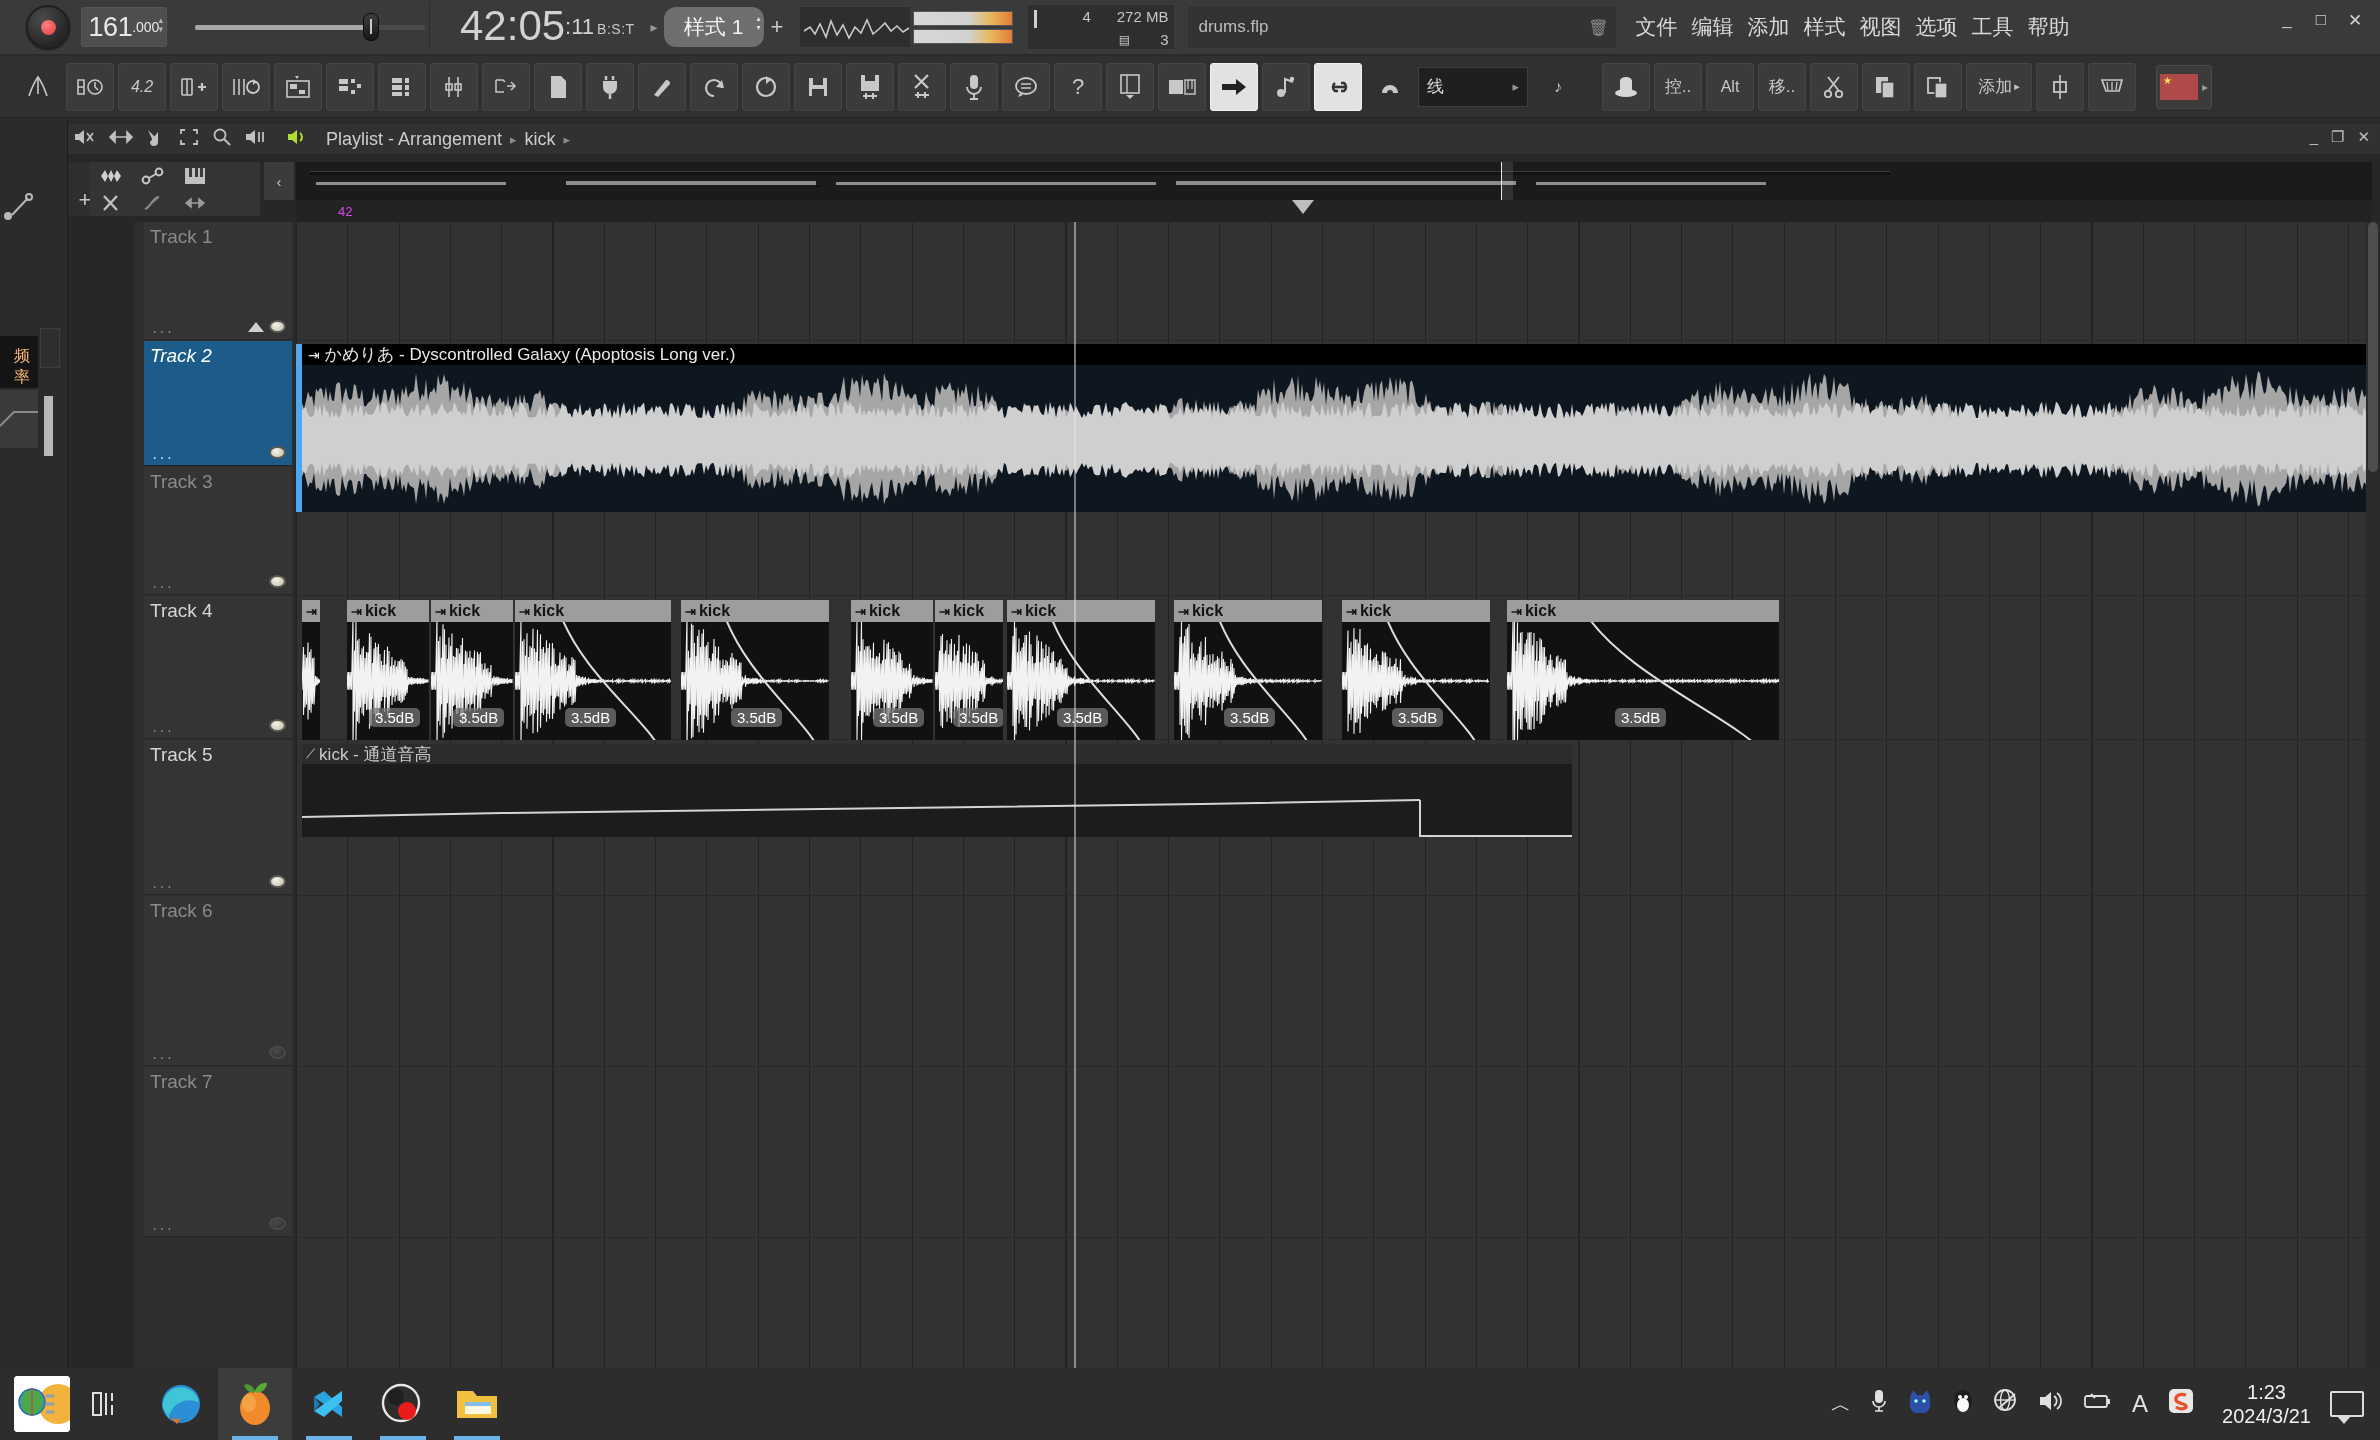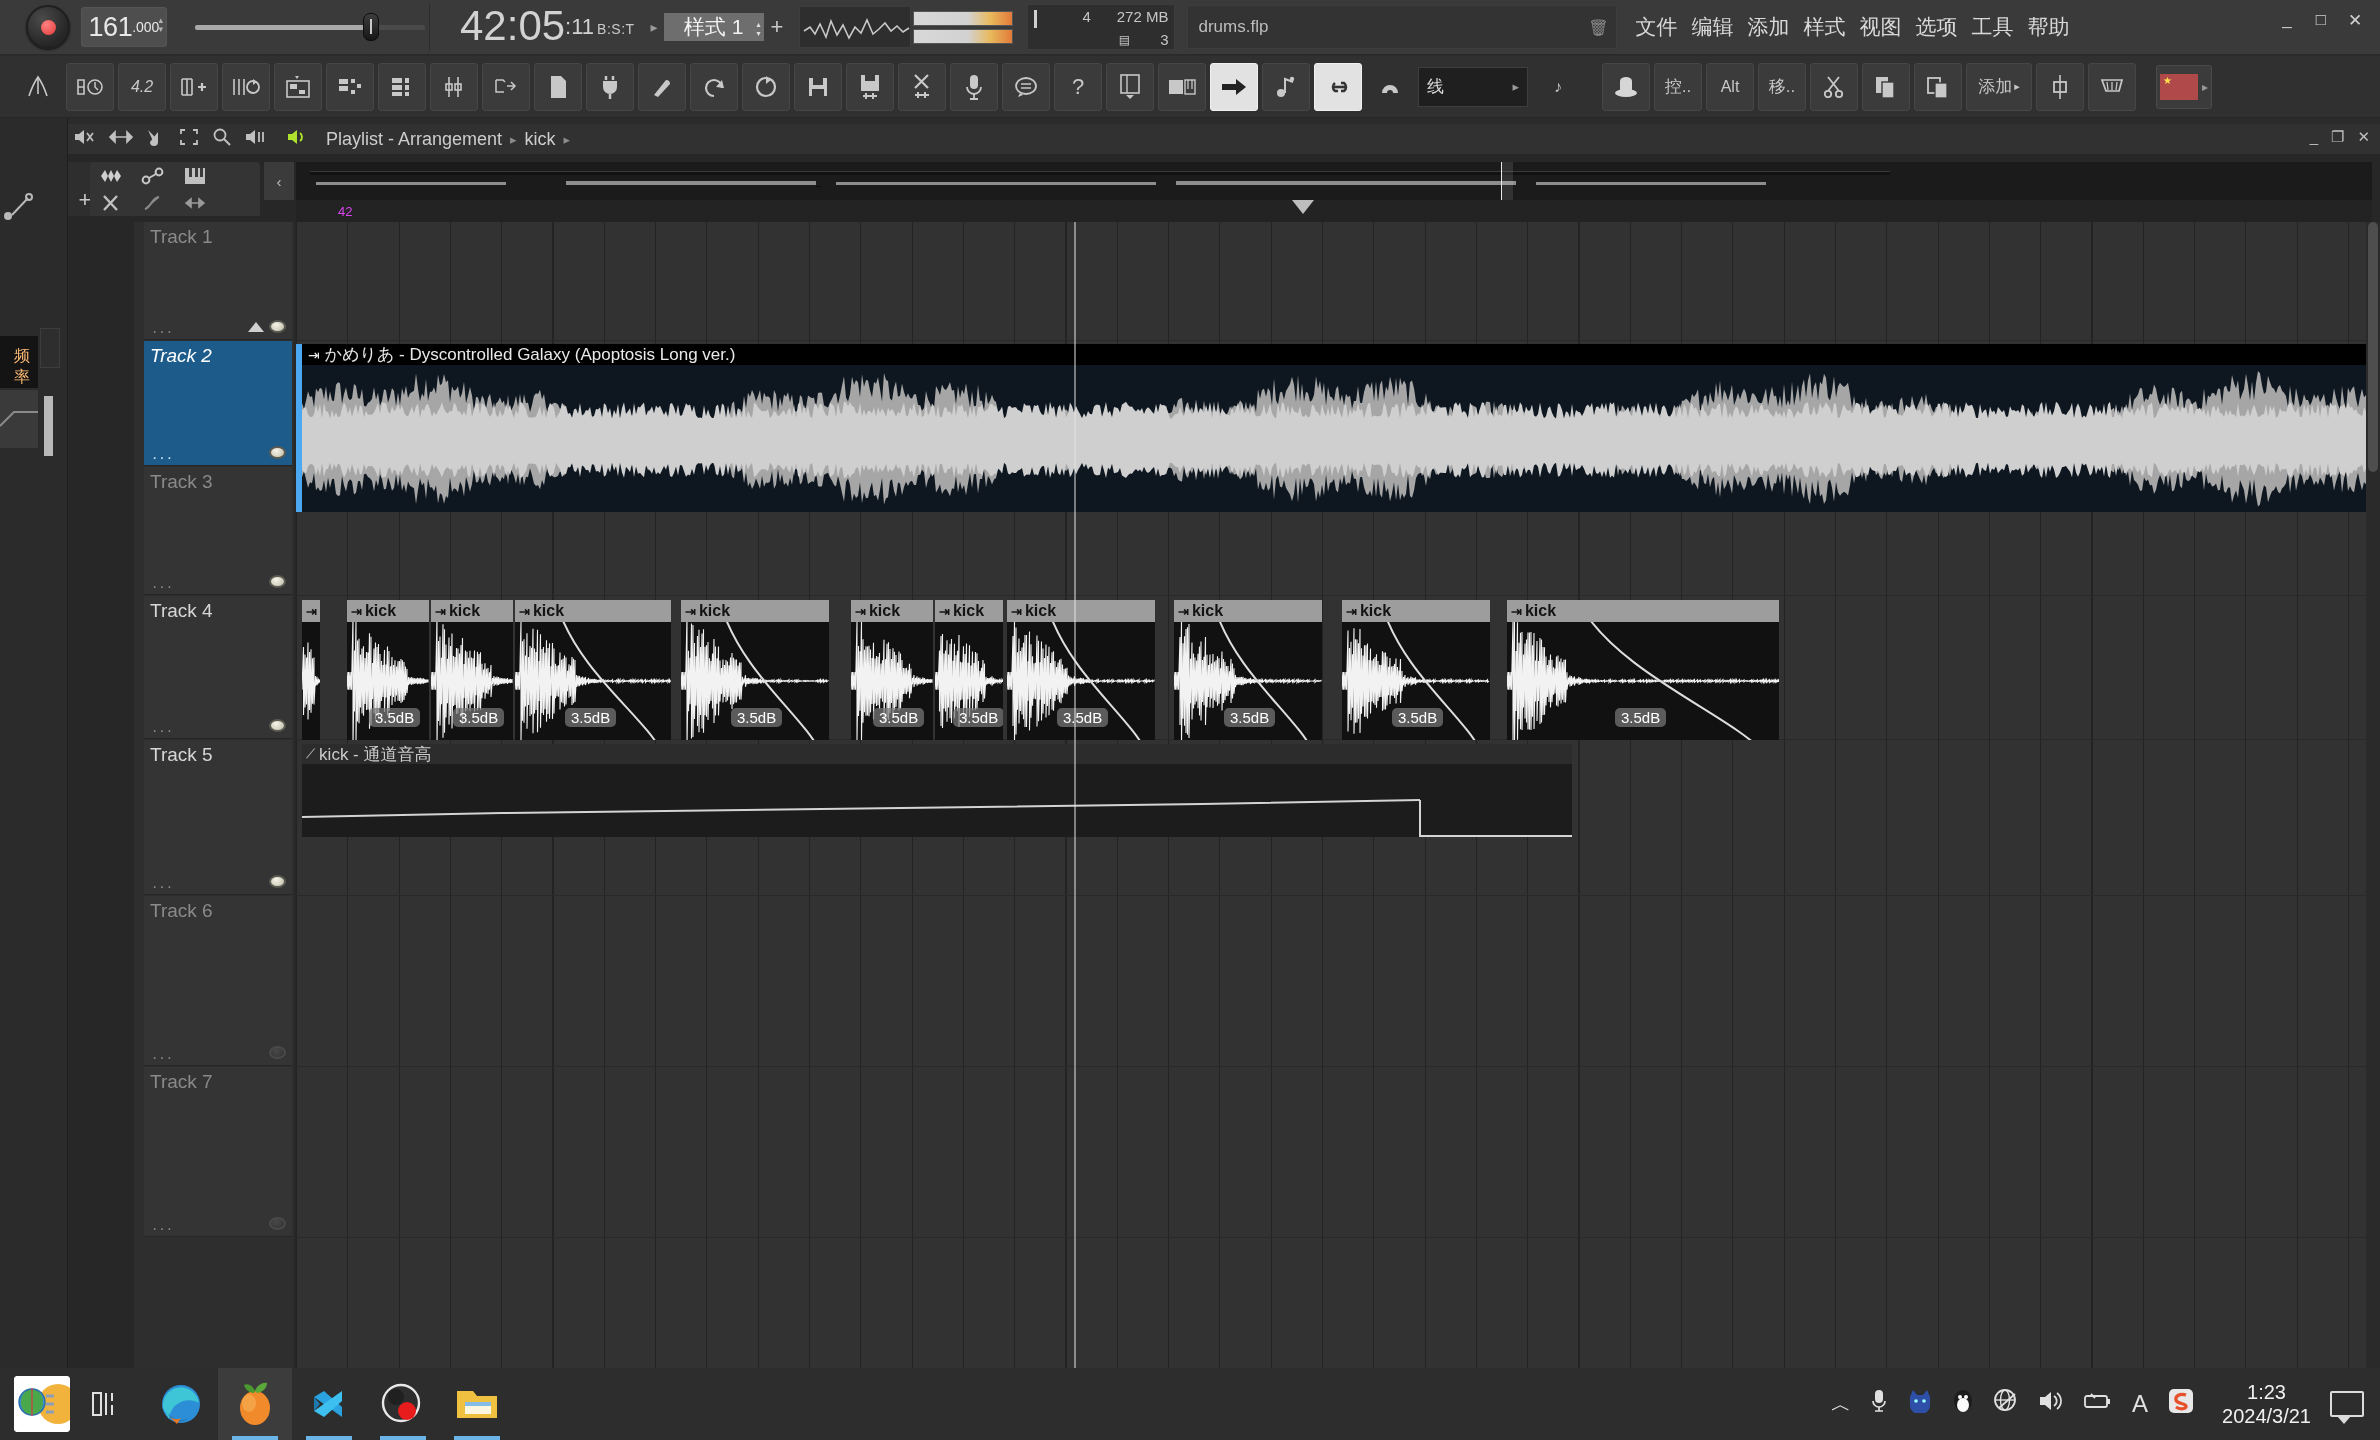--- a/index.html
+++ b/index.html
@@ -58,23 +58,23 @@
   .time-disp {
     margin-left: 26px; color: #cfcfcf; display: flex; align-items: flex-start;
     font-family: "Liberation Sans", sans-serif;
   }
   .time-main { font-size: 42px; line-height: 42px; letter-spacing: 0px; color: #d2d2d2; }
   .time-sub { font-size: 22px; line-height: 44px; color: #d2d2d2; }
   .time-bst { font-size: 14px; color: #c9c9c9; margin-left: 3px; margin-top: 16px; letter-spacing: 0.5px;}
 
   .pat-arrow { margin-left: 16px; color: #9a9a9a; font-size: 14px; }
   .pat-box {
-    margin-left: 6px; width: 100px; height: 28px; background: #6e6e6e;
+    margin-left: 6px; width: 100px; height: 40px; background: #6e6e6e;
     display: flex; align-items: center; justify-content: center;
-    color: #f2f2f2; font-size: 21px; position: relative; border-radius: 0;
+    color: #f2f2f2; font-size: 21px; position: relative; border-radius: 12px;
   }
   .pat-spin { position: absolute; right: 3px; top: 7px; font-size: 8px; color: #e0e0e0; line-height: 9px;}
   .pat-plus { margin-left: 7px; color: #c9c9c9; font-size: 22px; }
 
   .scope {
     margin-left: 16px; width: 112px; height: 42px; background: #2e2e2e;
     border: 1px solid #3d3d3d; position: relative; overflow: hidden;
   }
   .meters { margin-left: 2px; width: 100px; height: 42px; display:flex; flex-direction:column; justify-content:center; gap:3px;}
   .meter-bar { height: 15px; background: linear-gradient(90deg,#d8d8d8 0%, #d2d2d2 55%, #e8b95c 78%, #e27a3a 100%); border:1px solid #555;}

